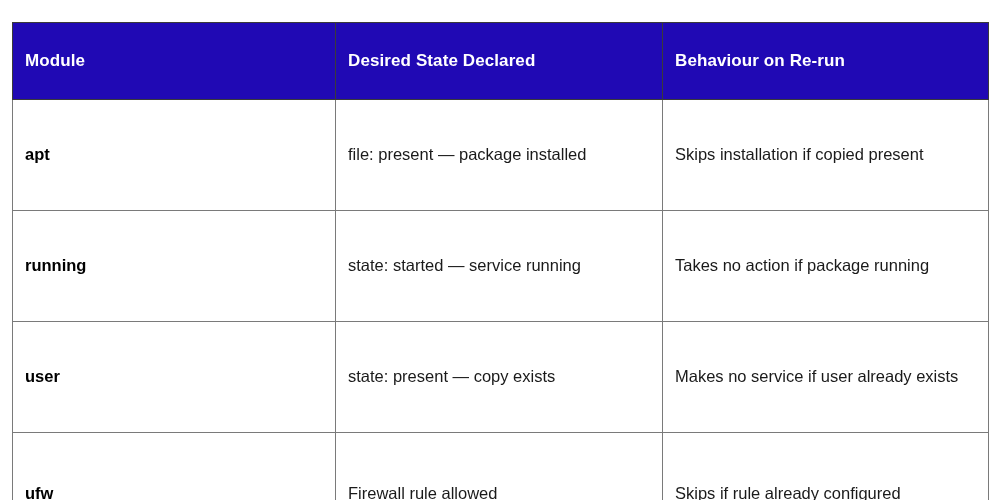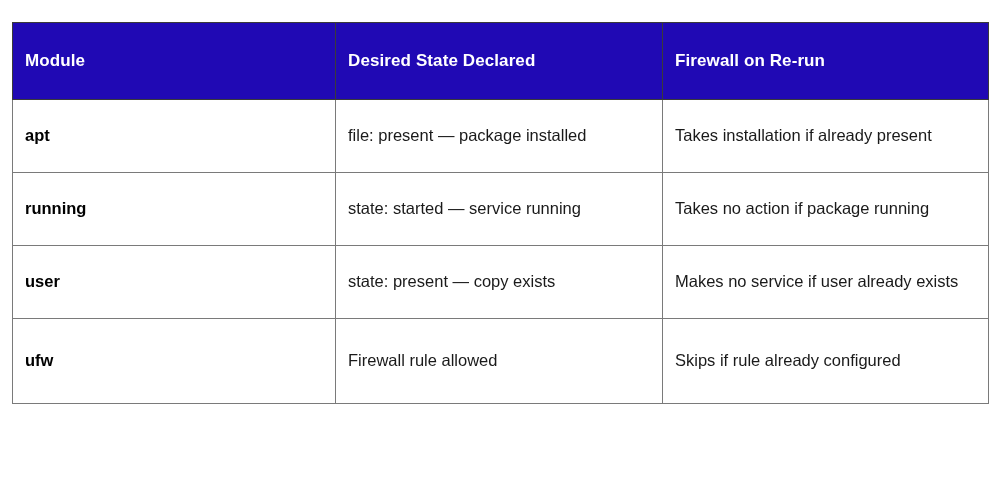--- a/index.html
+++ b/index.html
@@ -50,21 +50,21 @@
     height: 76px;
     border: 1px solid #3a3a3a;
     letter-spacing: 0.1px;
     line-height: 1.25;
     margin-top: 30px;
   }
 
   tbody tr.data-row td {
     border: 1px solid #7a7a7a;
     vertical-align: middle;
-    padding: 7px 12px;
+    padding: 26px 12px;
     height: 58px;
     font-size: 16.5px;
     line-height: 1.45;
     color: #1a1a1a;
     background: #ffffff;
   }
 
   tbody tr.data-row td.col-module {
     font-weight: bold;
     color: #000000;
@@ -87,28 +87,28 @@
     <table class="cmp-table">
       <colgroup>
         <col class="c0">
         <col class="c1">
         <col class="c2">
       </colgroup>
       <thead>
         <tr class="head-row">
           <th>Module</th>
           <th>Desired State Declared</th>
-          <th>Firewall on Re-run</th>
+          <th>Behaviour on Re-run</th>
         </tr>
       </thead>
       <tbody>
         <tr class="data-row">
           <td class="col-module">apt</td>
           <td class="col-desired">file: present — package installed</td>
-          <td class="col-behaviour">Takes installation if already present</td>
+          <td class="col-behaviour">Skips installation if copied present</td>
         </tr>
         <tr class="data-row">
           <td class="col-module">running</td>
           <td class="col-desired">state: started — service running</td>
           <td class="col-behaviour">Takes no action if package running</td>
         </tr>
         <tr class="data-row">
           <td class="col-module">user</td>
           <td class="col-desired">state: present — copy exists</td>
           <td class="col-behaviour">Makes no service if user already exists</td>

